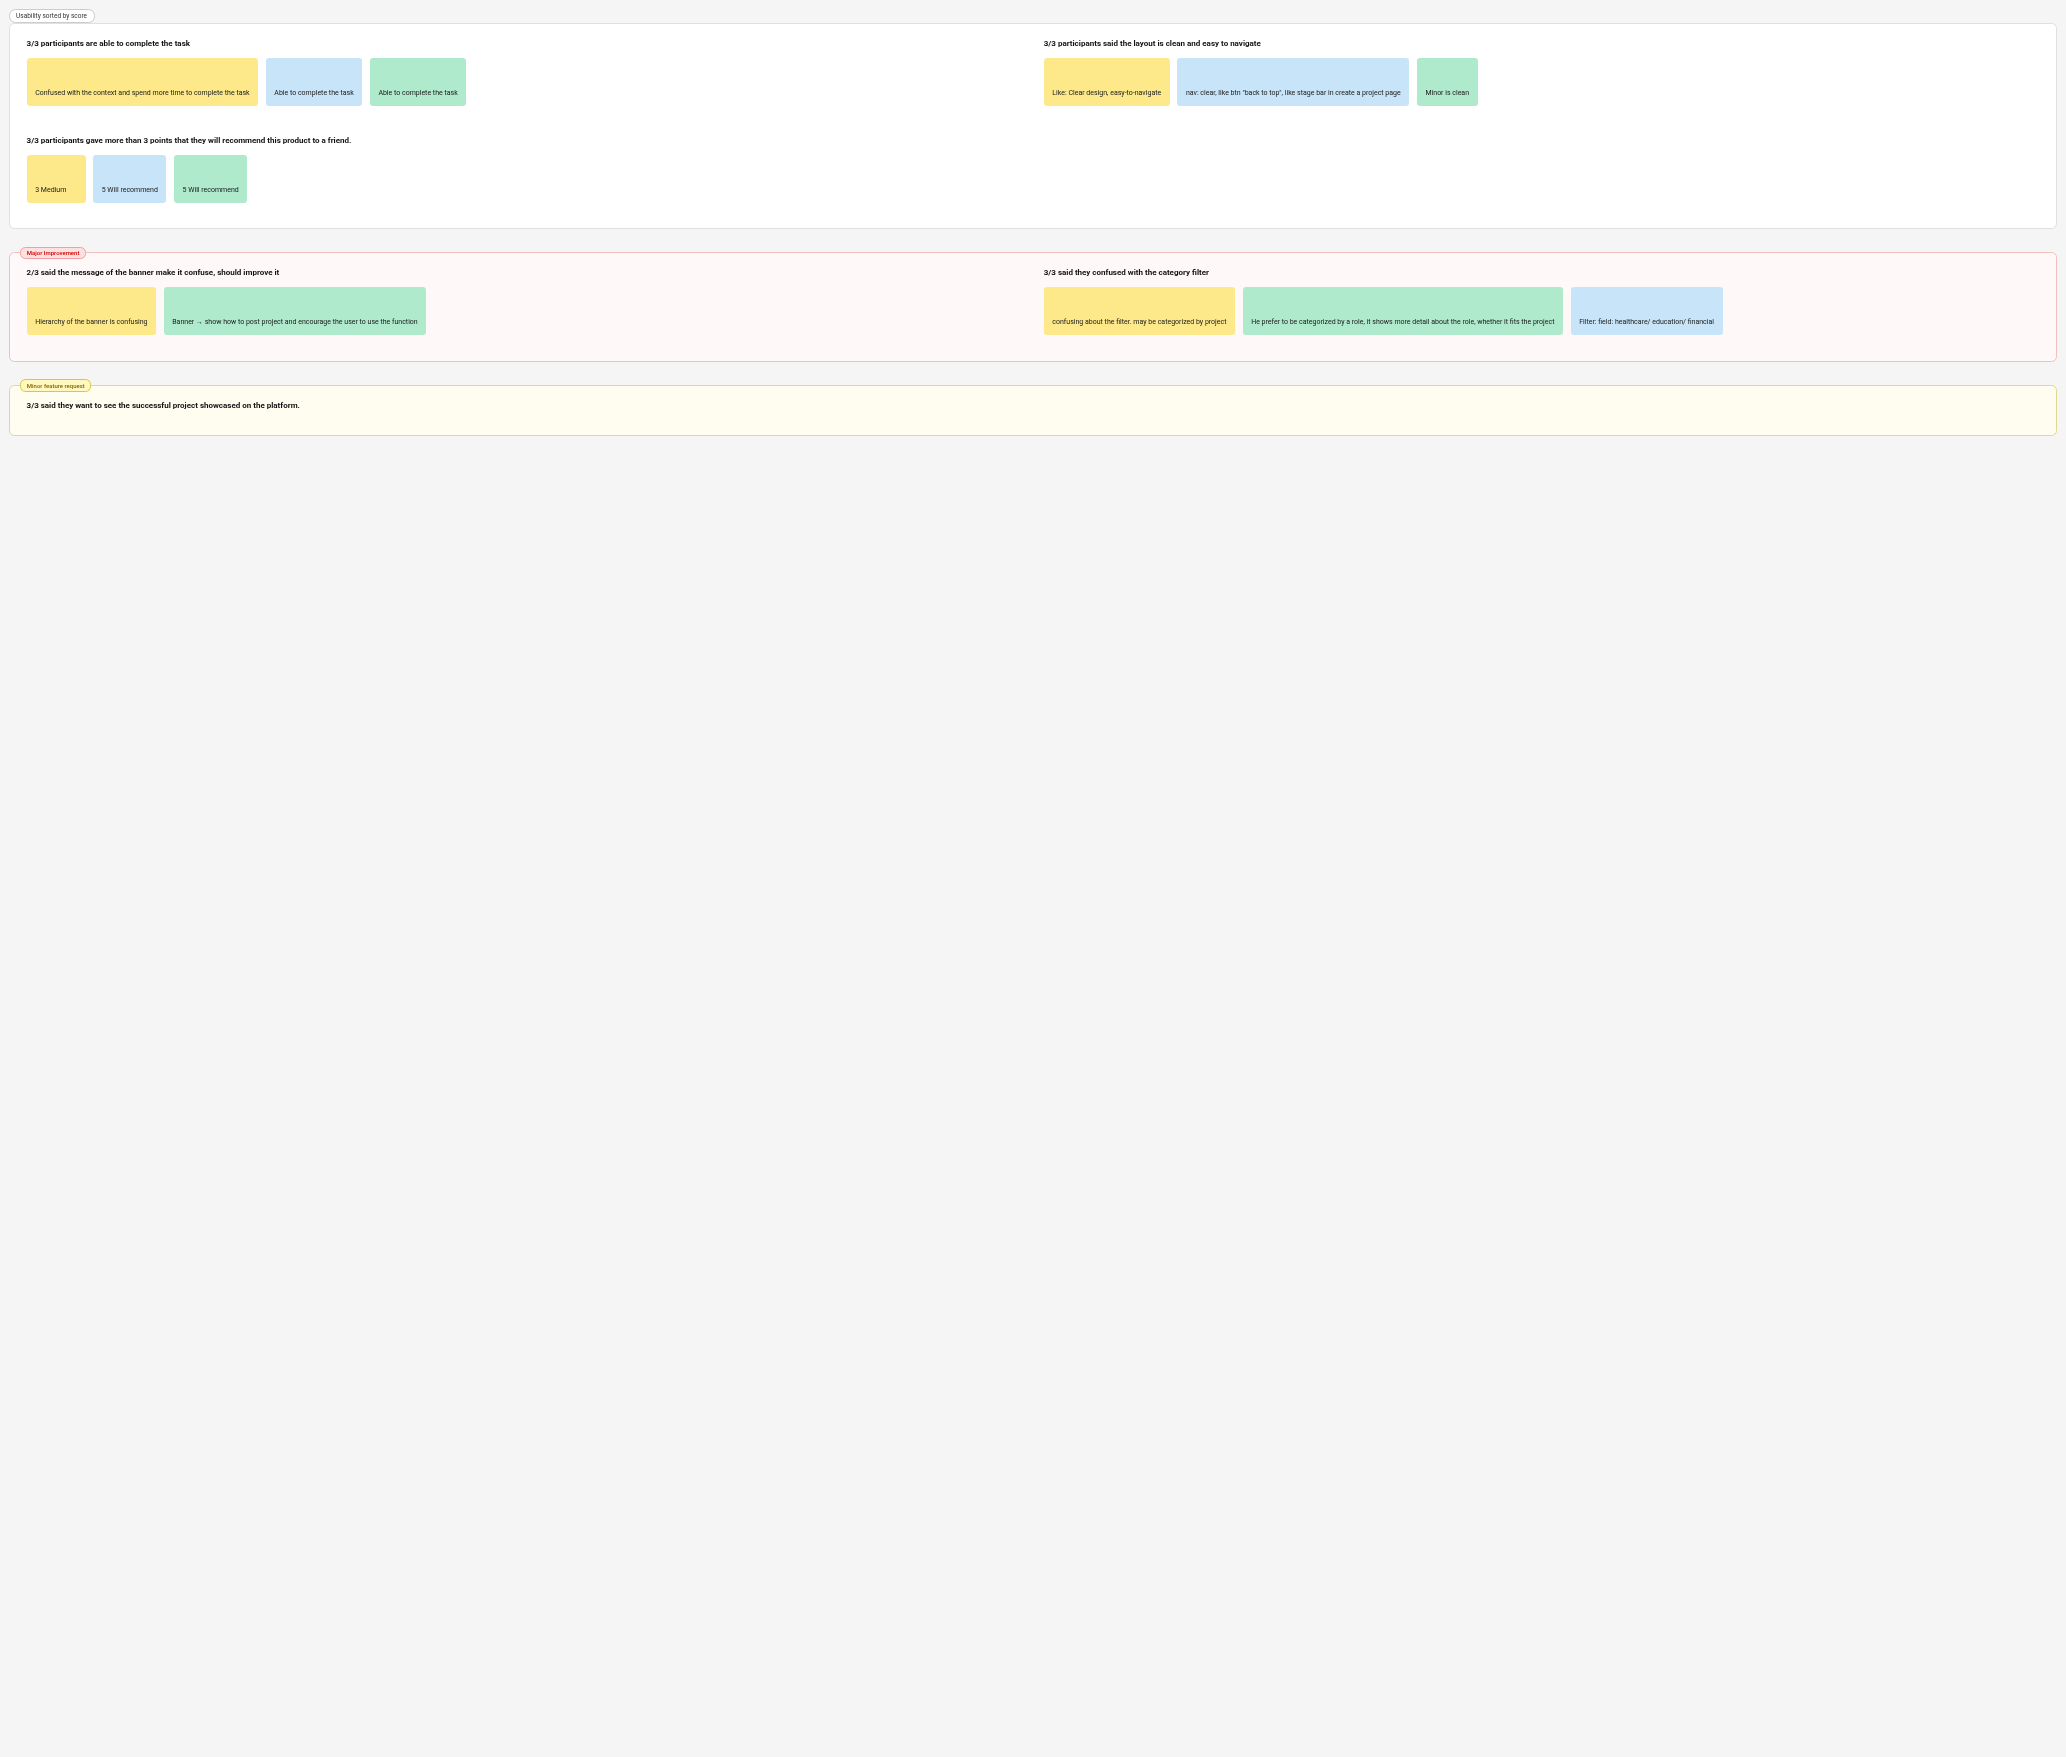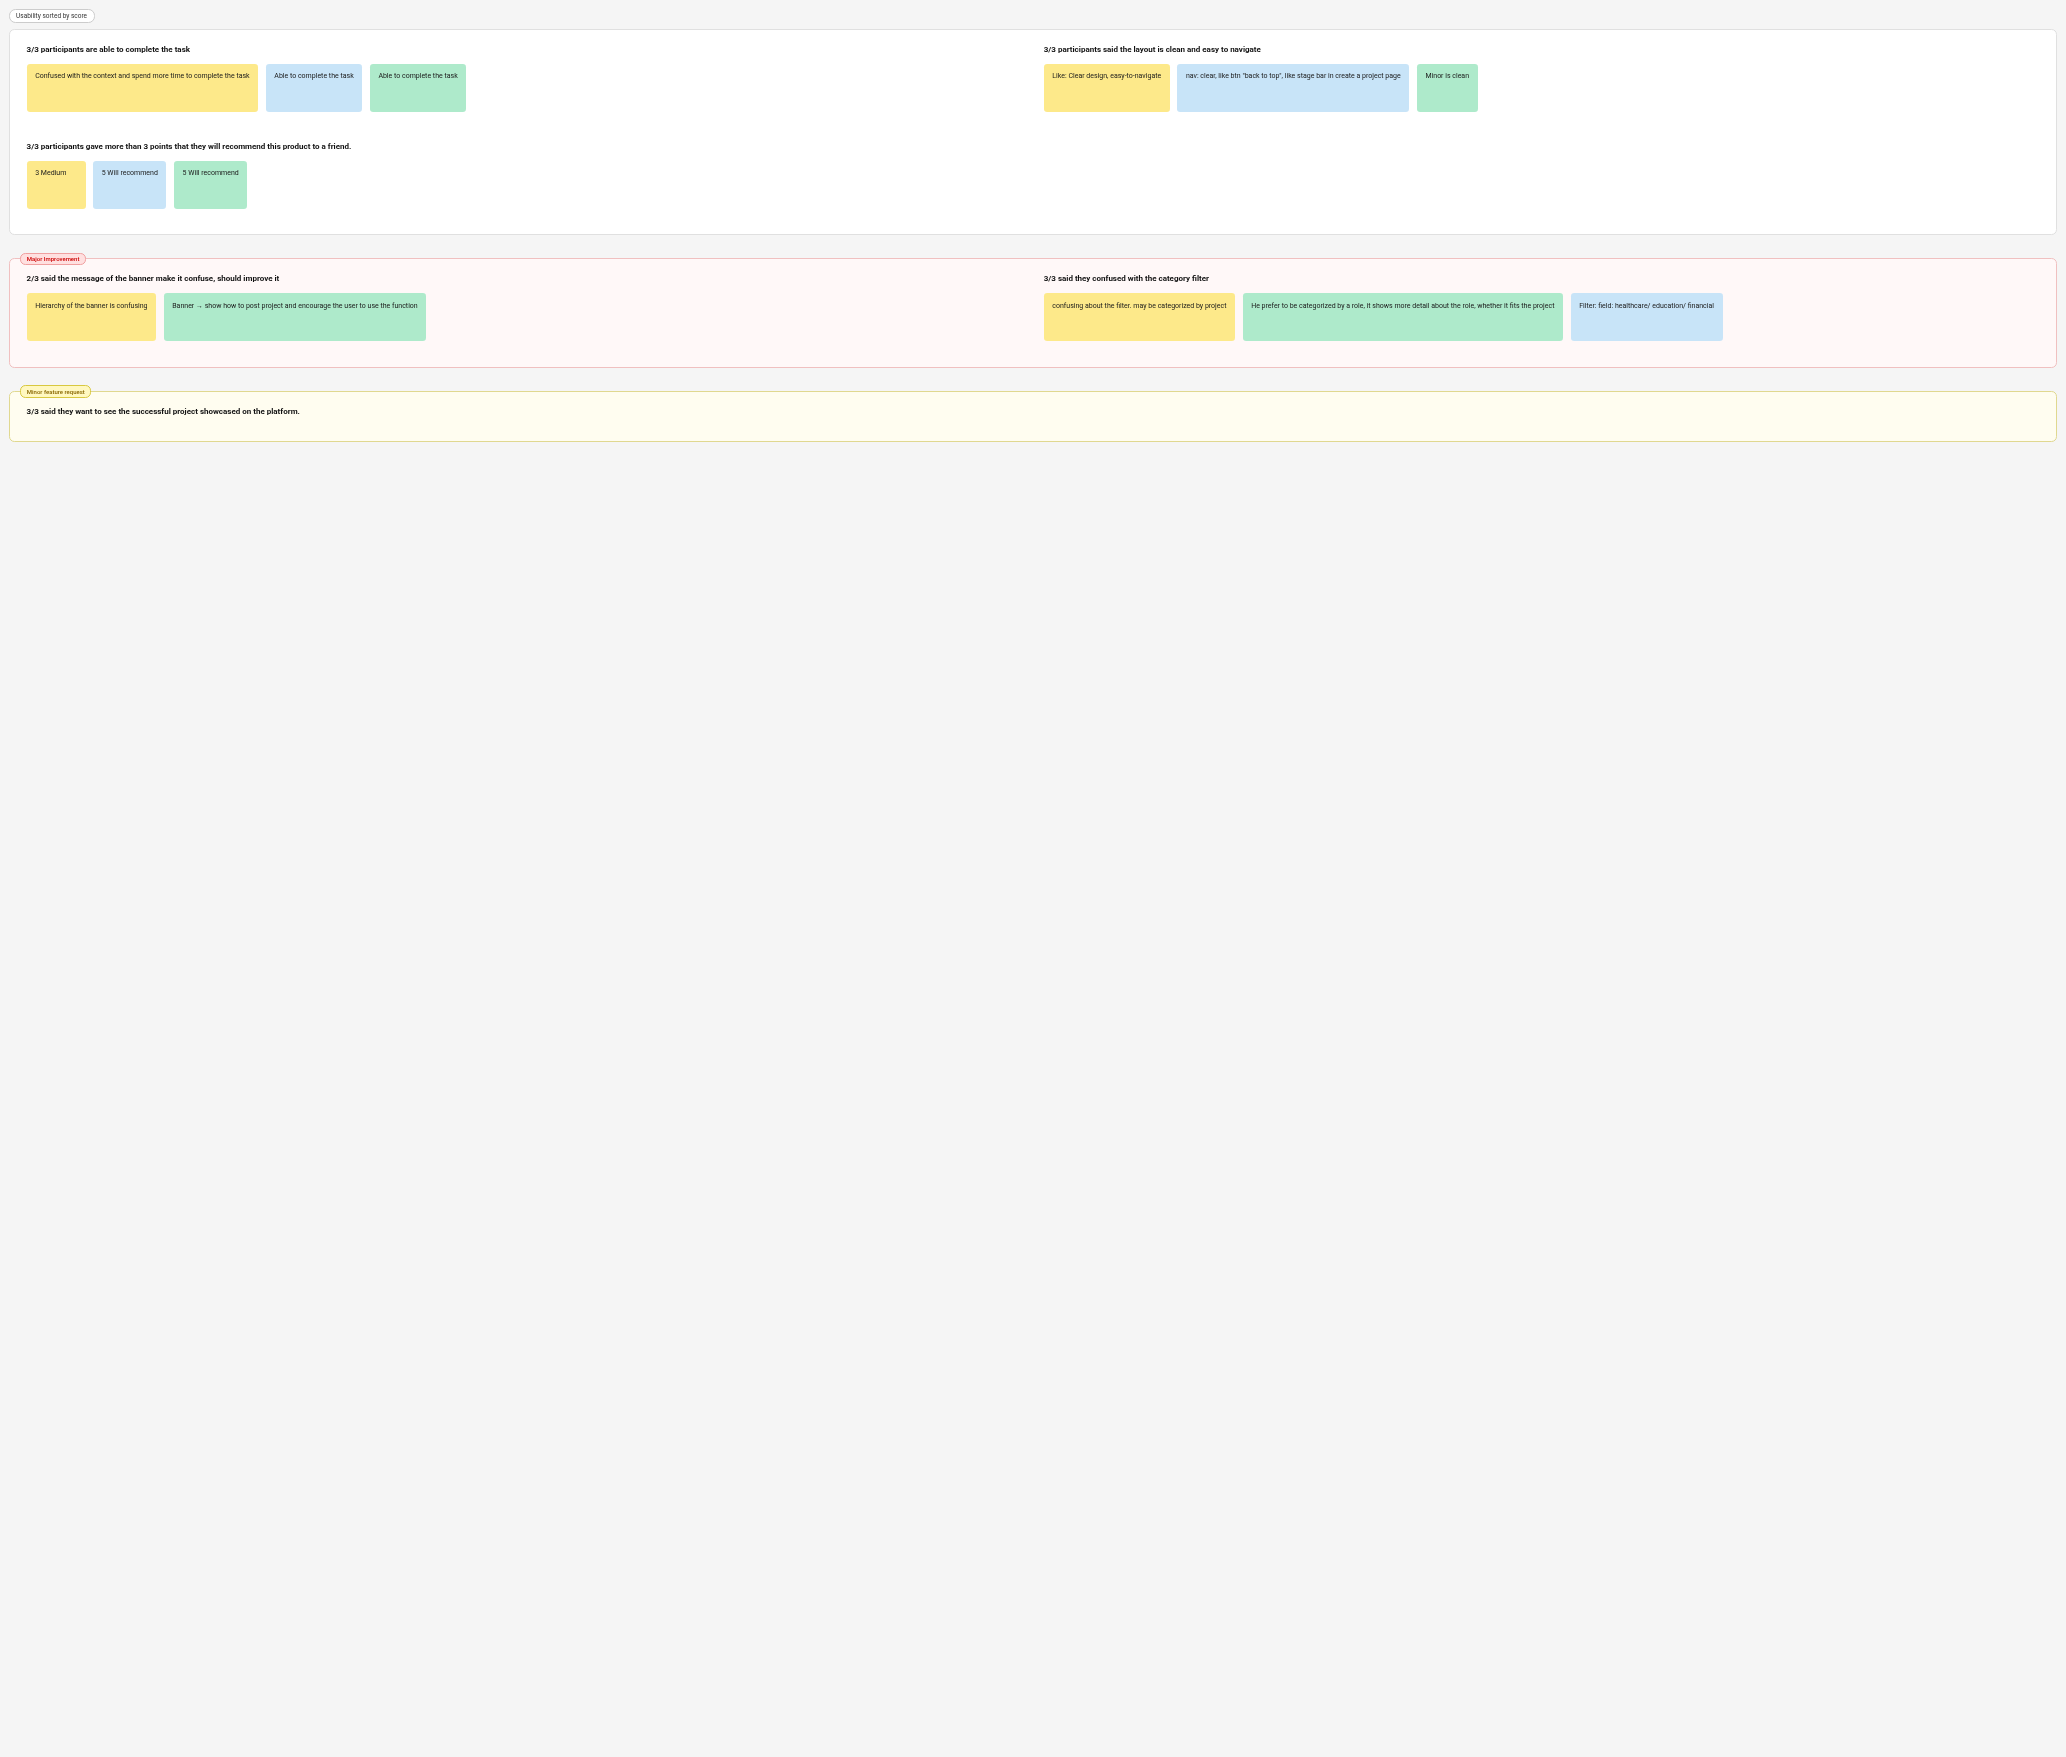--- a/index.html
+++ b/index.html
@@ -10,21 +10,21 @@
 
     body {
       font-family: -apple-system, BlinkMacSystemFont, 'Segoe UI', Roboto, sans-serif;
       background: #f5f5f5;
       padding: 8.6px;
       color: #1a1a1a;
       font-size: 7.5px;
     }
 
     .top-bar {
-      margin-bottom: 6px;
+      margin-bottom: 0;
     }
 
     .badge {
       display: inline-block;
       padding: 2.2px 6.5px;
       border-radius: 6.5px;
       font-size: 6.5px;
       border: 0.5px solid #ccc;
       background: #fff;
       color: #333;
@@ -92,21 +92,21 @@
     }
 
     .sticky-card {
       border-radius: 3.2px;
       padding: 7.5px 8.6px;
       font-size: 7px;
       line-height: 1.5;
       min-width: 59px;
       min-height: 48px;
       display: flex;
-      align-items: flex-start;
+      align-items: flex-end;
     }
 
     .sticky-card.yellow {
       background: #fde98a;
     }
 
     .sticky-card.blue {
       background: #c8e4f8;
     }
 

